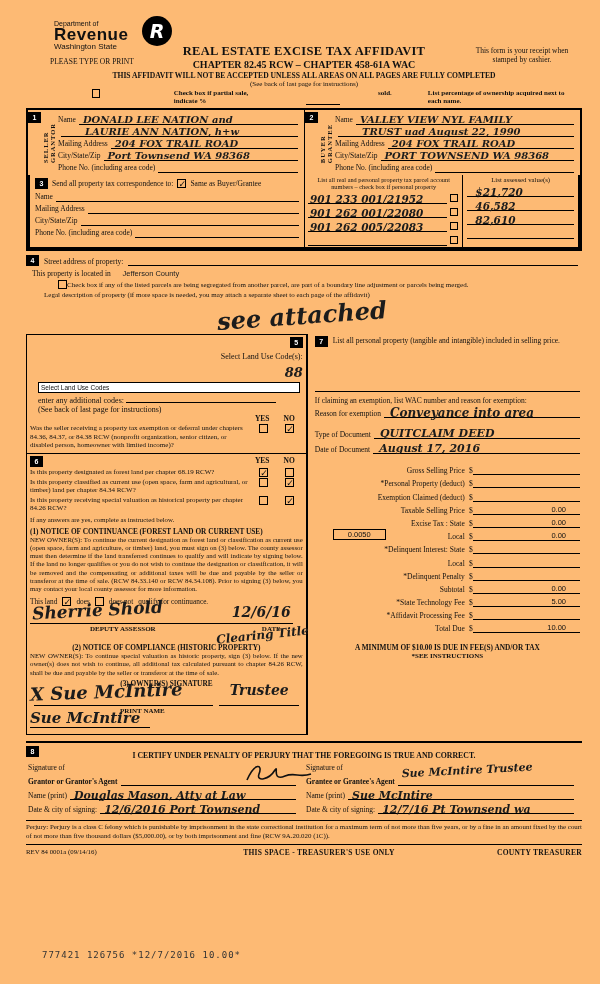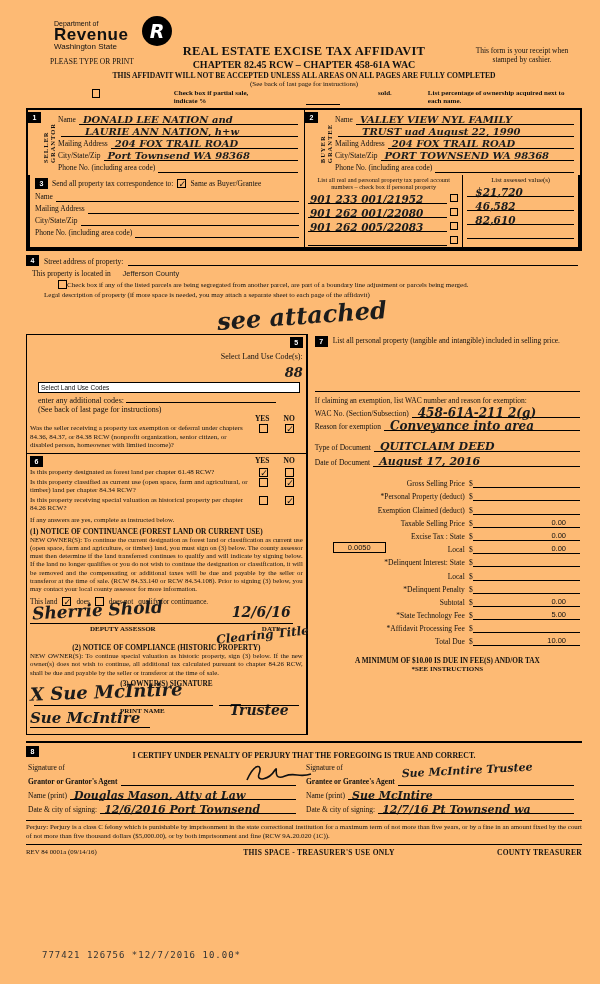--- a/index.html
+++ b/index.html
@@ -380,21 +380,21 @@
 
       <div class="sec6">
         <div class="row" style="justify-content:space-between">
           <span class="numsq">6</span>
           <span class="yesno" style="gap:14px">
             <span>YES</span>
             <span>NO</span>
           </span>
         </div>
         <div class="qrow">
-          <span class="qt">Is this property designated as forest land per chapter 61.48 RCW?</span>
+          <span class="qt">Is this property designated as forest land per chapter 68.19 RCW?</span>
           <span class="qc"><span class="cb">✓</span></span>
           <span class="qc2"><span class="cb"></span></span>
         </div>
         <div class="qrow">
           <span class="qt">Is this property classified as current use (open space, farm and agricultural, or timber) land per chapter 84.34 RCW?</span>
           <span class="qc"><span class="cb"></span></span>
           <span class="qc2"><span class="cb">✓</span></span>
         </div>
         <div class="qrow">
           <span class="qt">Is this property receiving special valuation as historical property per chapter 84.26 RCW?</span>
@@ -419,44 +419,38 @@
           <span class="sigline"></span>
           <span class="lab">DEPUTY ASSESSOR</span>
           <span class="lab2">DATE</span>
           <span class="hw note">Clearing Title</span>
         </div>
         <div class="notice-t" style="text-align:center">(2) NOTICE OF COMPLIANCE (HISTORIC PROPERTY)</div>
         <div class="notice-b">NEW OWNER(S): To continue special valuation as historic property, sign (3) below. If the new owner(s) does not wish to continue, all additional tax calculated pursuant to chapter 84.26 RCW, shall be due and payable by the seller or transferor at the time of sale.</div>
         <div class="ownsig">
           <div class="t">(3) OWNER(S) SIGNATURE</div>
           <span class="hw s1">X Sue McIntire</span>
-          <span class="hw" style="position:absolute; right:14px; top:23px; font-size:14px;">Trustee</span>
+          <span class="hw" style="position:absolute; right:14px; top:3px; font-size:14px;">Trustee</span>
           <span class="l1"></span>
           <span class="l1b"></span>
           <span class="pn">PRINT NAME</span>
           <span class="hw s2">Sue McIntire</span>
           <span class="l2"></span>
         </div>
       </div>
     </div>
 
     <div class="mright">
       <div class="sec7head">
         <span class="numsq">7</span>
         <span class="txt">List all  personal property (tangible and intangible) included in selling price.</span>
       </div>
 
       <div class="exempt">
         <div>If claiming an exemption, list WAC number and reason for exemption:</div>
-        <div class="exline">
-          <span>WAC No. (Section/Subsection)</span>
-          <span class="line">
-              <span class="hw">458-61A-211 2(g)</span>
-            </span>
-        </div>
         <div class="exline">
           <span>Reason for exemption</span>
           <span class="line">
               <span class="hw">Conveyance into area</span>
             </span>
         </div>
       </div>
 
       <div class="docline">
         <span>Type of Document</span>

